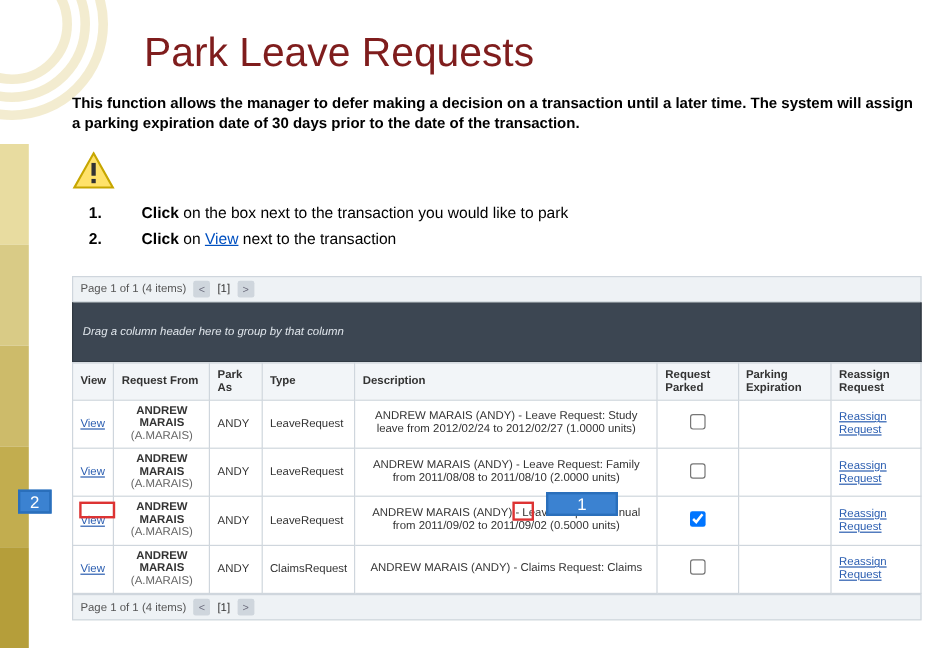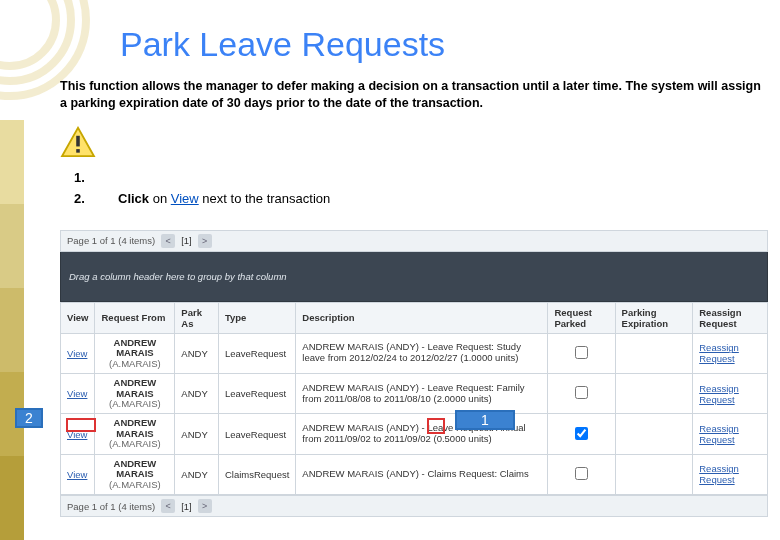--- a/index.html
+++ b/index.html
@@ -6,21 +6,21 @@
   body { width: 780px; height: 540px; font-family: Arial, sans-serif; background: #fff; position: relative; overflow: hidden; }
   .bg-deco { position: absolute; top: 0; left: 0; width: 100px; height: 140px; z-index: 0; }
   .ring { position: absolute; border: 8px solid rgba(220,200,120,.35); border-radius: 50%; }
   .ring.r1 { width: 100px; height: 100px; top: -30px; left: -40px; }
   .ring.r2 { width: 130px; height: 130px; top: -45px; left: -55px; }
   .ring.r3 { width: 160px; height: 160px; top: -60px; left: -70px; }
   .stripes { position: absolute; top: 120px; left: 0; width: 24px; height: 420px; display: flex; flex-direction: column; }
   .stripes span { flex: 1; }
   .stripes span:nth-child(1){ background:#e8dca0;} .stripes span:nth-child(2){background:#d9cb86;} .stripes span:nth-child(3){background:#cdbb6a;} .stripes span:nth-child(4){background:#c2ad4f;} .stripes span:nth-child(5){background:#b59e3a;}
   .content { position: relative; z-index: 1; padding: 25px 12px 0 60px; }
-  h1 { font-size: 34px; font-weight: normal; margin-left: 60px; margin-bottom: 14px; color: #3b82f6; }
+  h1 { font-size: 34px; font-weight: normal; margin-left: 60px; margin-bottom: 14px; color: #7f1d1d; }
   .intro { font-size: 12.5px; line-height: 1.35; margin-bottom: 14px; font-weight: bold; }
   .warn-row { display: flex; align-items: center; gap: 16px; margin-bottom: 12px; }
   .warn-icon { width: 36px; height: 32px; position: relative; }
   .warn-icon svg { width: 100%; height: 100%; }
   .warn-text { font-size: 12.5px; }
   .steps { margin-left: 14px; font-size: 13px; }
   .step-row { display: flex; gap: 24px; margin-bottom: 6px; }
   .step-num { font-weight: bold; width: 20px; }
   .step-txt b { font-weight: bold; }
   .step-txt .lnk { color: #0050c0; text-decoration: underline; }
@@ -28,21 +28,21 @@
   .pager { background: #eef2f5; border: 1px solid #cfd6dd; padding: 3px 6px; display: flex; align-items: center; gap: 6px; }
   .pager .pg-lbl { color: #555; }
   .pager .btn { width: 14px; height: 14px; background: #cfd6dd; border-radius: 2px; display: inline-flex; align-items:center; justify-content:center; font-size:9px; color:#667; cursor:pointer; }
   .grp-bar { background: #3c4652; color: #dfe5eb; padding: 19px 8px; font-style: italic; border:1px solid #2f3740; border-top:none; }
   table { width: 100%; border-collapse: collapse; background: #fff; }
   th, td { border: 1px solid #cfd6dd; padding: 4px 6px; text-align: left; vertical-align: middle; }
   th { background: #f2f5f8; font-weight: bold; color: #333; font-size: 9.5px; }
   td.view a { color: #2a5db0; text-decoration: underline; cursor:pointer; }
   td.req { font-weight: bold; line-height: 1.1; text-align: center; }
   td.req .sub { color: #666; font-weight: normal; display:block; }
-  td.desc { line-height: 1.15; }
+  td.desc { line-height: 1.15; text-align: center; }
   td.chk { text-align: center; }
   td.chk input { cursor:pointer; }
   td.reassign a { color: #2a5db0; text-decoration: underline; cursor:pointer; }
   .callout { position: absolute; z-index: 5; border: 2px solid; display:flex; align-items:center; justify-content:center; font-size: 14px; color:#fff; }
   .callout.c1 { border-color:#2a6fbb; background:#3b82d1; width:60px; height:20px; left:455px; top:410px; }
   .callout.c2 { border-color:#2a6fbb; background:#3b82d1; width:28px; height:20px; left:15px; top:408px; }
   .hl-chk { position:absolute; border:2px solid #d33; width:18px; height:16px; left:427px; top:418px; z-index:4; pointer-events:none;}
   .hl-view { position:absolute; border:2px solid #d33; width:30px; height:14px; left:66px; top:418px; z-index:4; pointer-events:none;}
 </style>
 </head>
@@ -71,20 +71,21 @@
           <polygon points="20,2 38,34 2,34" fill="#ffe26a" stroke="#c7a600" stroke-width="2"></polygon>
           <rect x="18" y="11" width="4" height="12" fill="#333"></rect>
           <rect x="18" y="26" width="4" height="4" fill="#333"></rect>
         </svg>
     </div>
   </div>
 
   <div class="steps">
     <div class="step-row">
       <div class="step-num">1.</div>
+      <div class="step-txt"><b>Click</b><span> on the box next to the transaction you would like to park</span></div>
     </div>
     <div class="step-row">
       <div class="step-num">2.</div>
       <div class="step-txt"><b>Click</b><span> on </span><span class="lnk">View</span><span>  next to the transaction</span></div>
     </div>
   </div>
 
   <div class="grid-wrap">
     <div class="pager">
       <span class="pg-lbl">Page 1 of 1 (4 items)</span>

